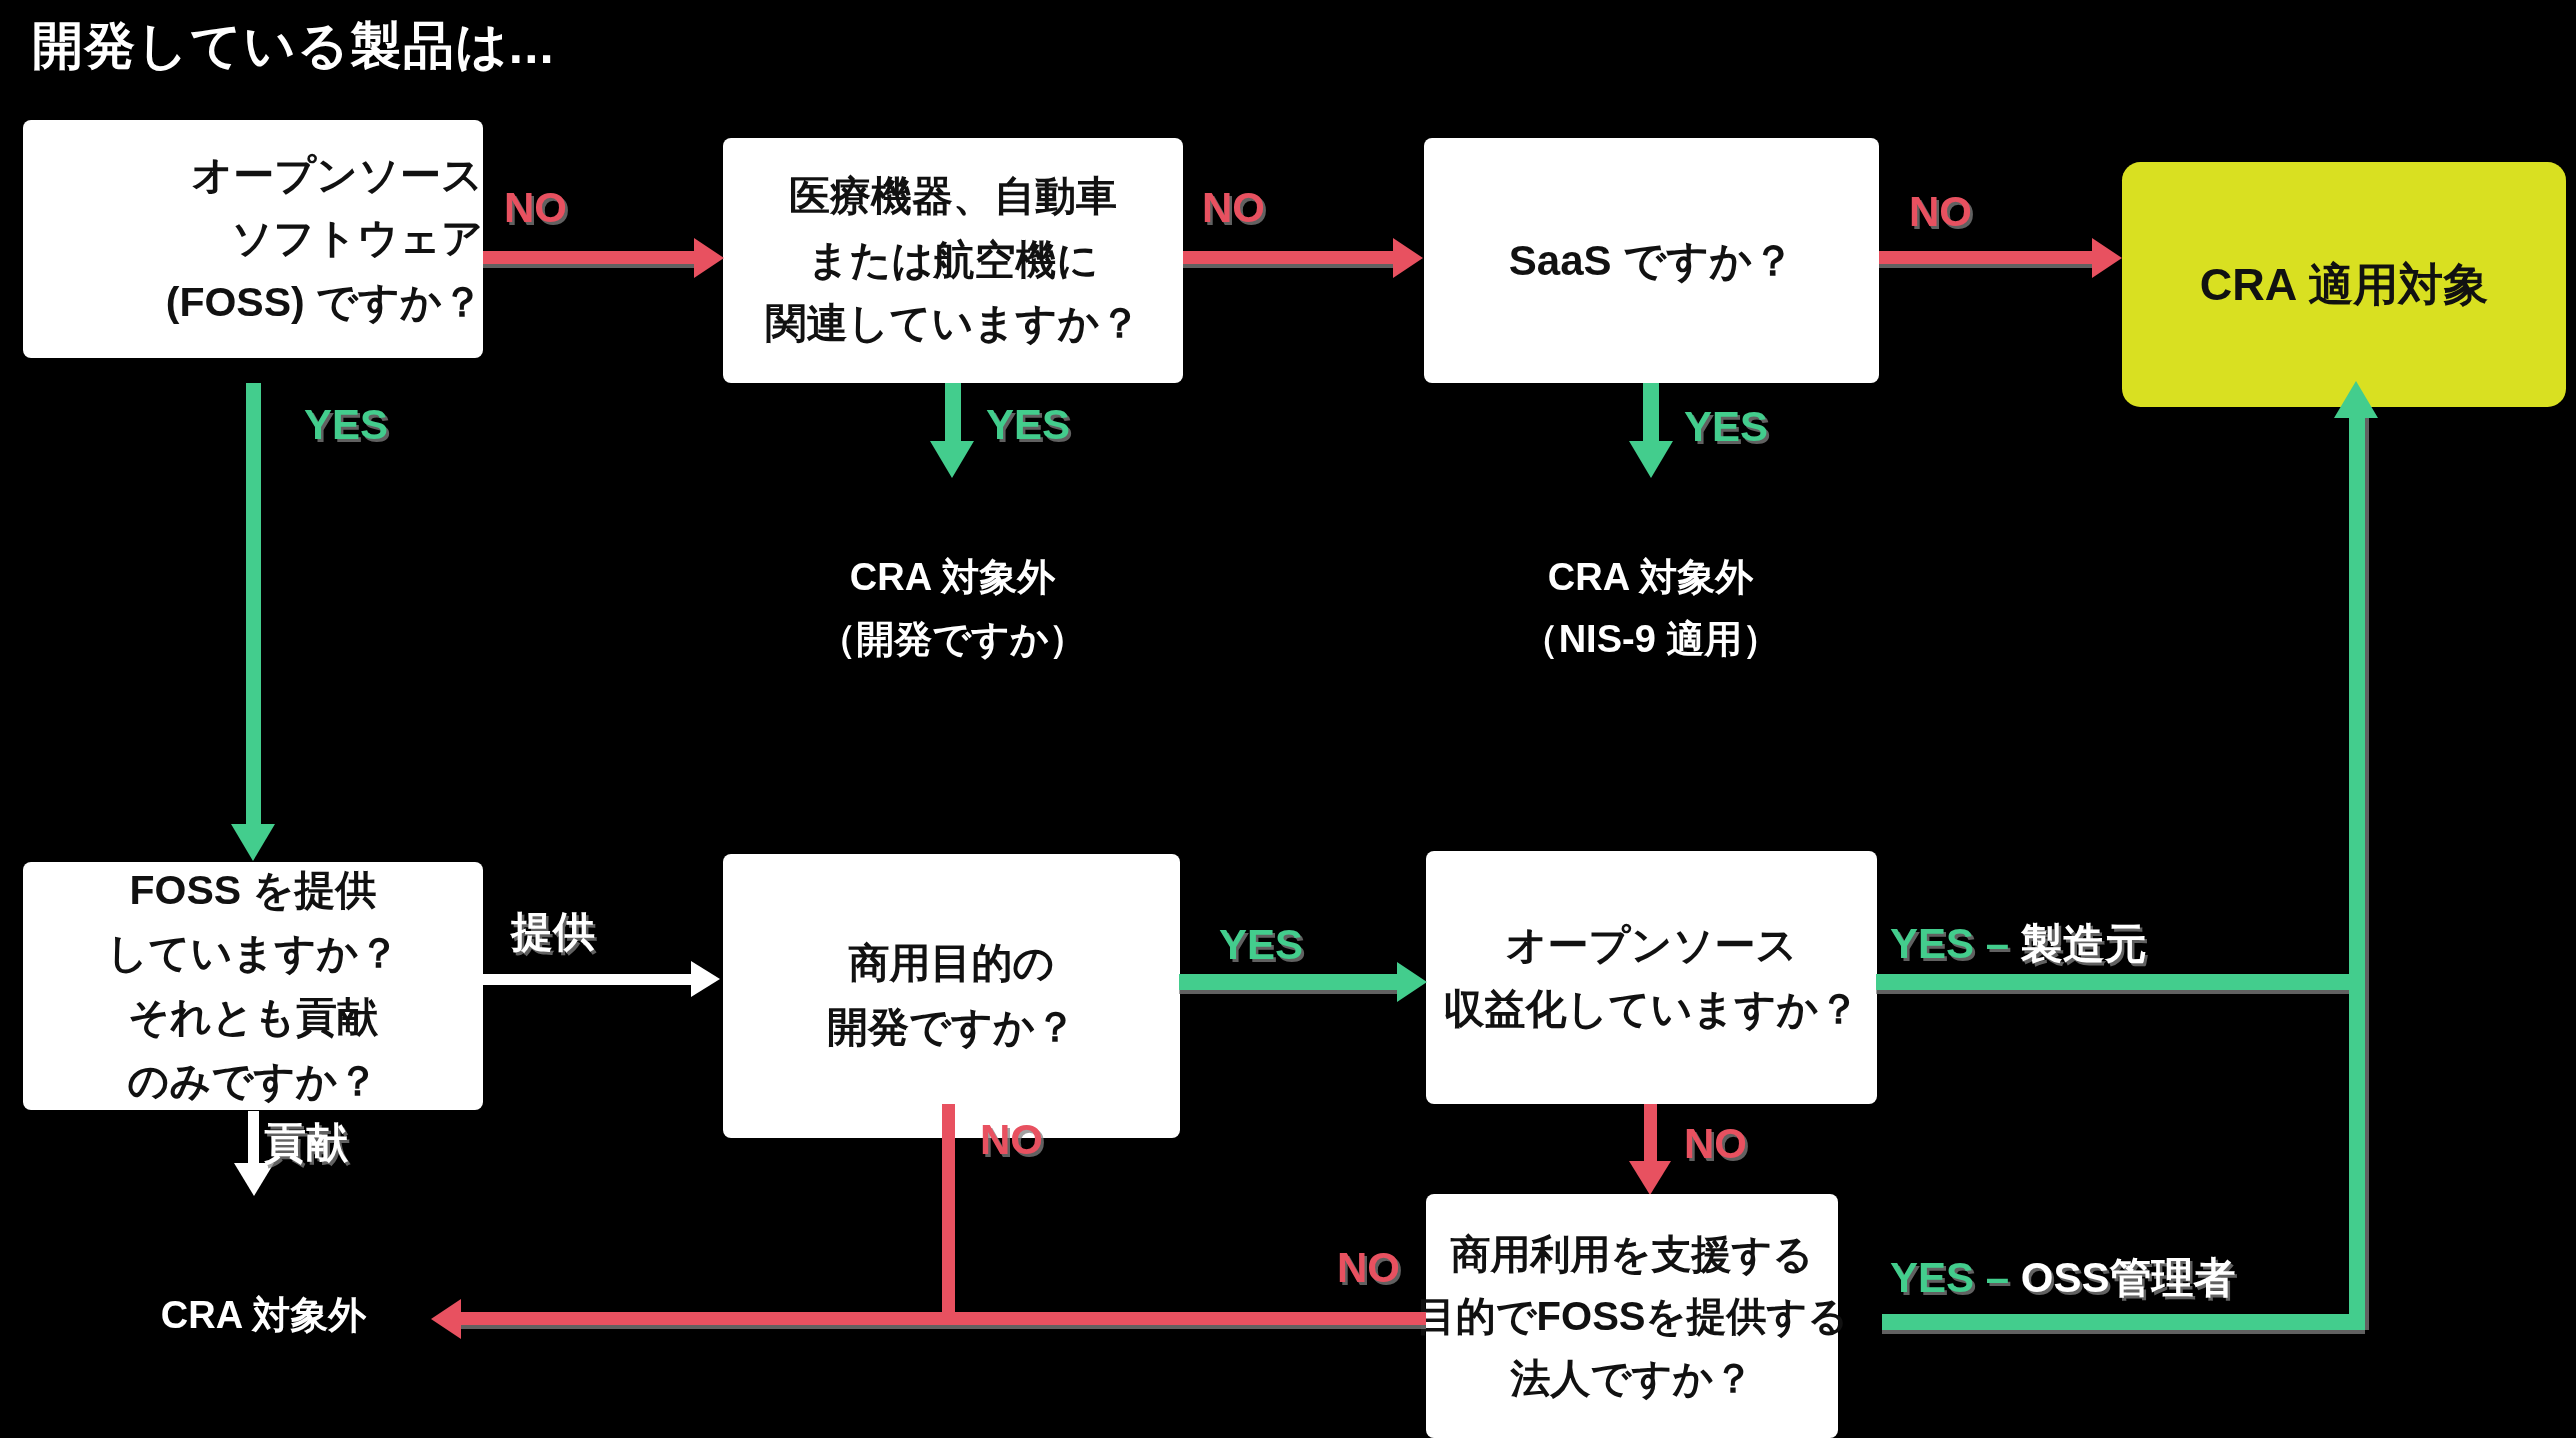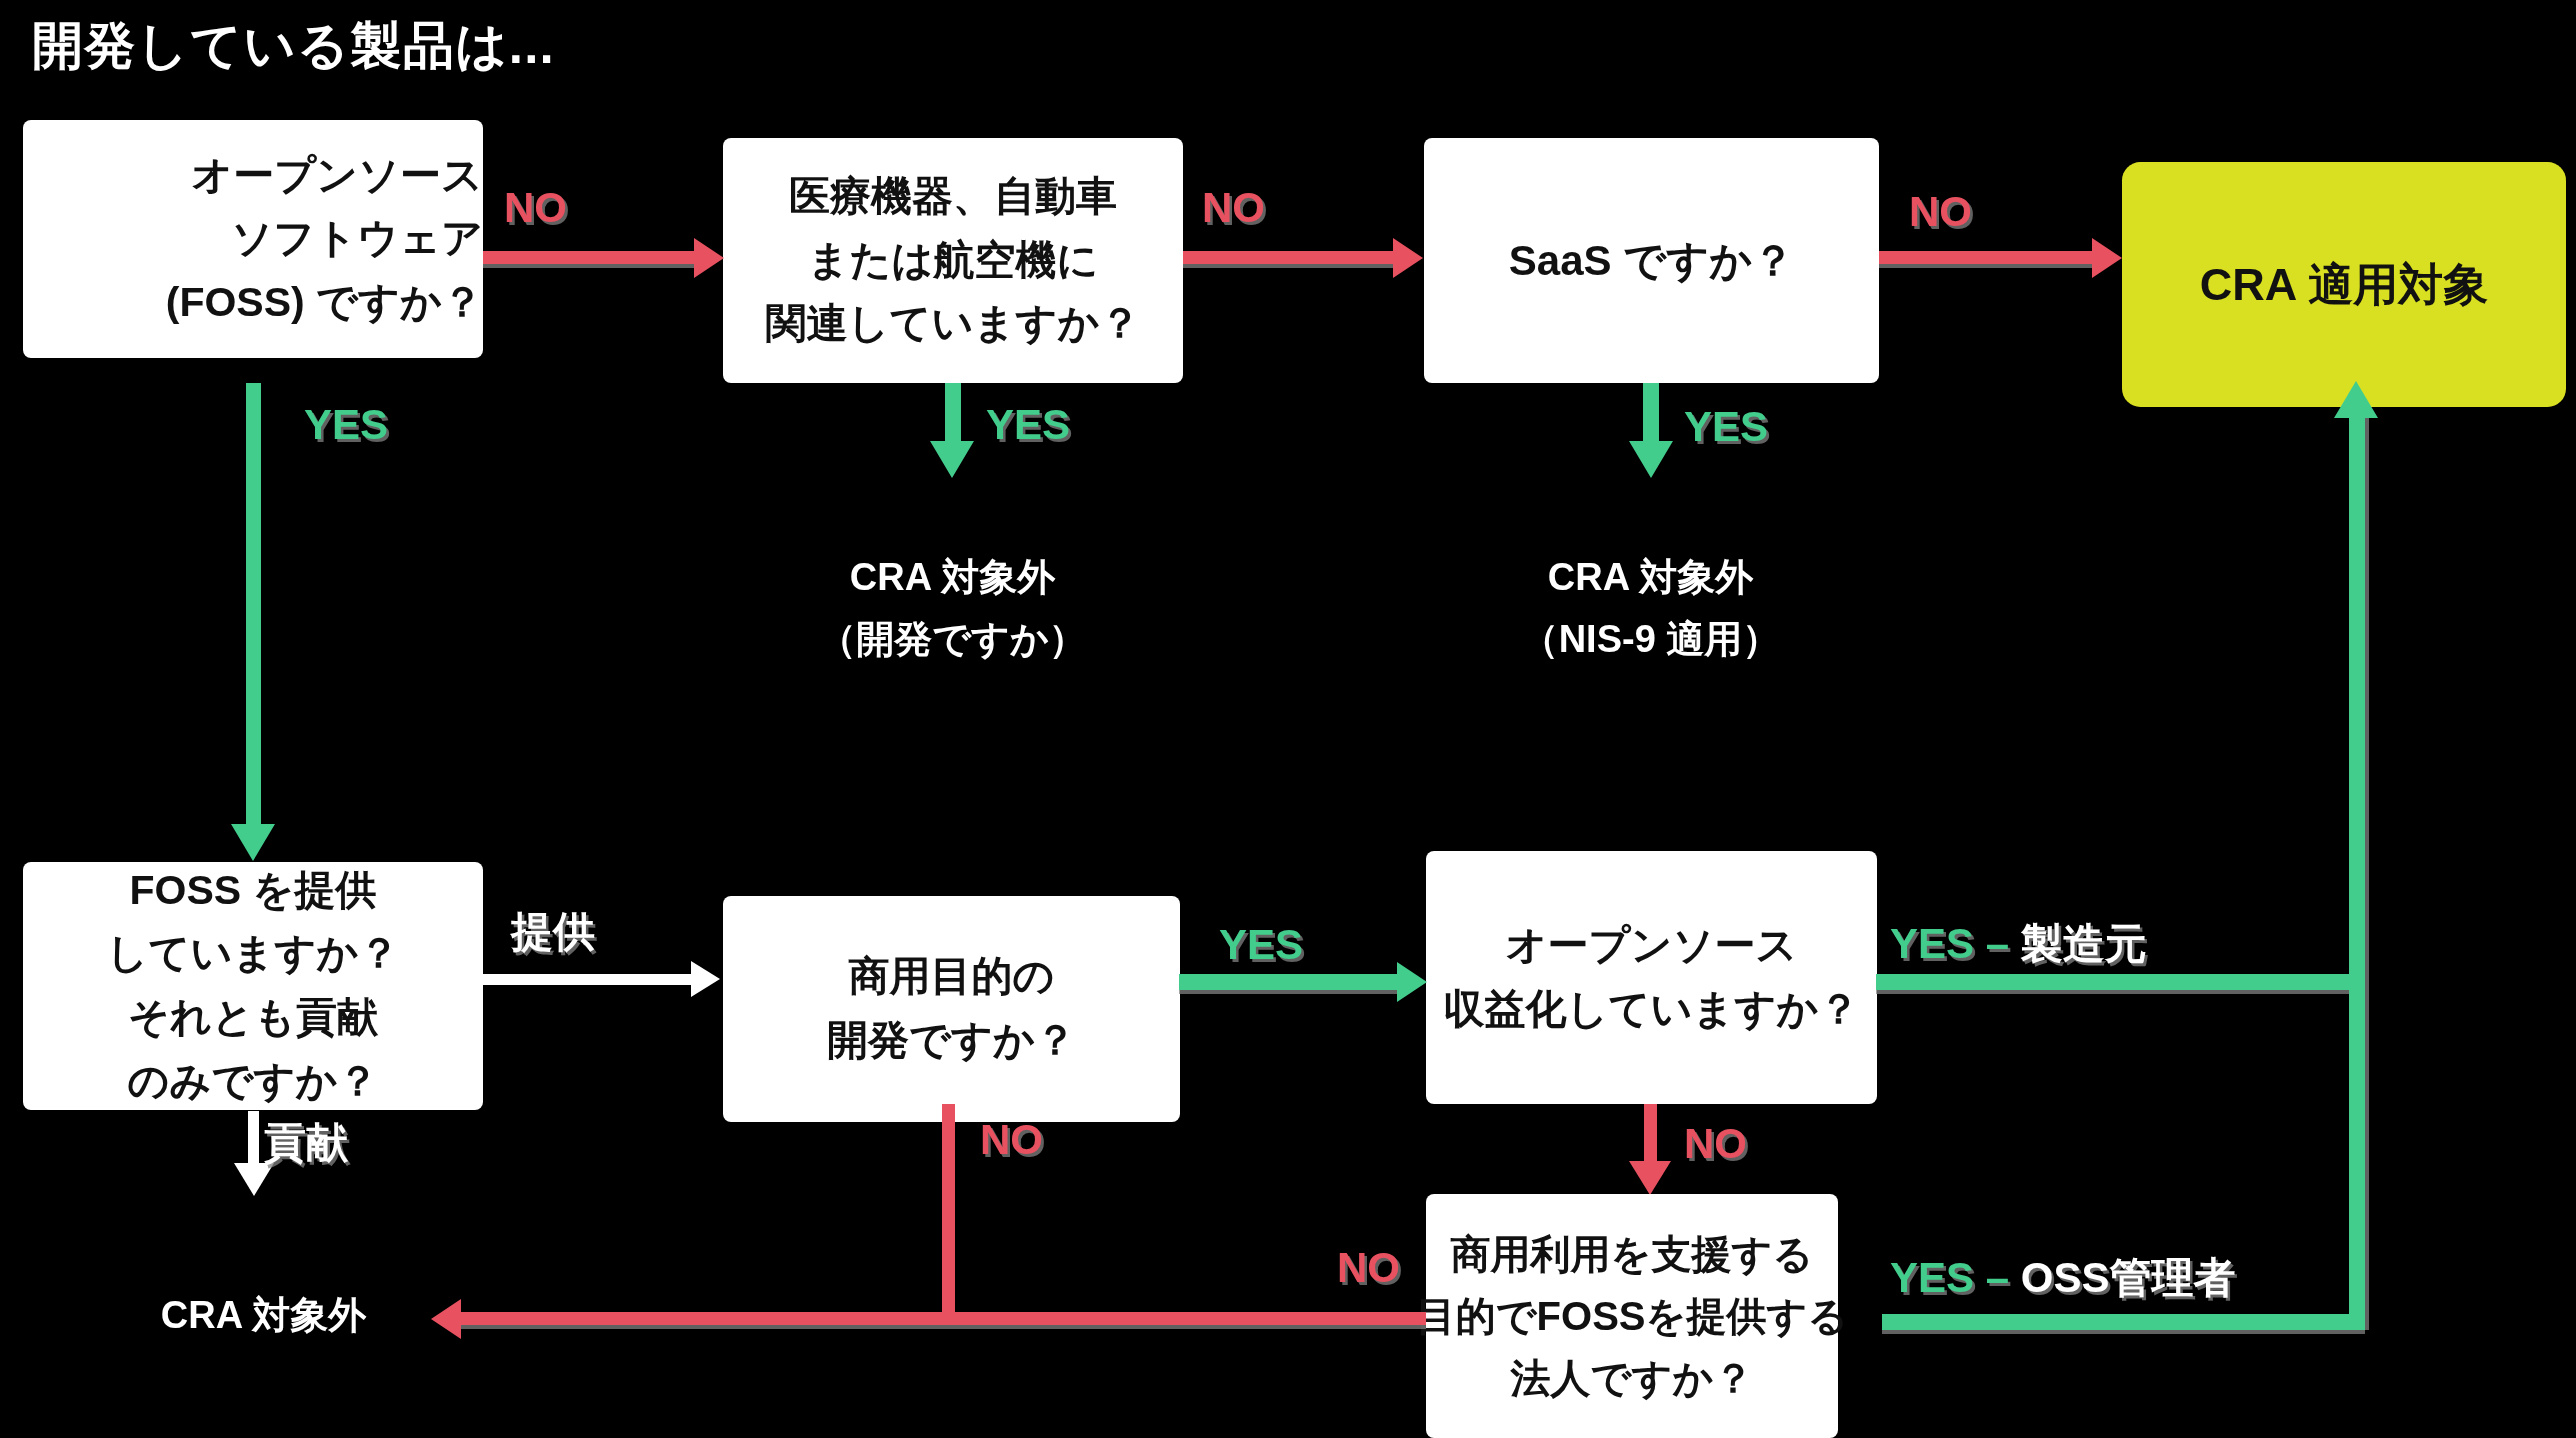--- a/index.html
+++ b/index.html
@@ -108,21 +108,21 @@
     <div class="ln">（NIS-9 適用）</div>
   </div>
 
   <div class="box" style="left:23px;top:862px;width:460px;height:248px;">
     <div class="ln">FOSS を提供</div>
     <div class="ln">していますか？</div>
     <div class="ln">それとも貢献</div>
     <div class="ln">のみですか？</div>
   </div>
 
-  <div class="box" style="left:723px;top:896px;width:457px;height:226px;">
+  <div class="box" style="left:723px;top:854px;width:457px;height:284px;">
     <div class="ln">商用目的の</div>
     <div class="ln">開発ですか？</div>
   </div>
 
   <div class="box" style="left:1426px;top:851px;width:451px;height:253px;">
     <div class="ln">オープンソース</div>
     <div class="ln">収益化していますか？</div>
   </div>
 
   <div class="shaft white" style="left:483px;top:974px;width:210px;height:10.5px;"></div>

